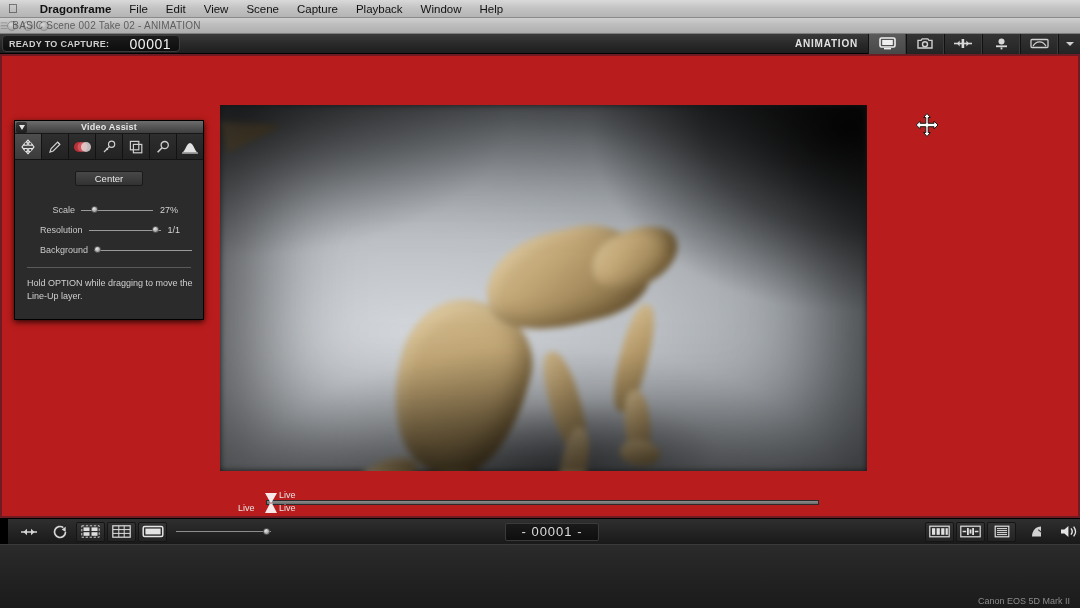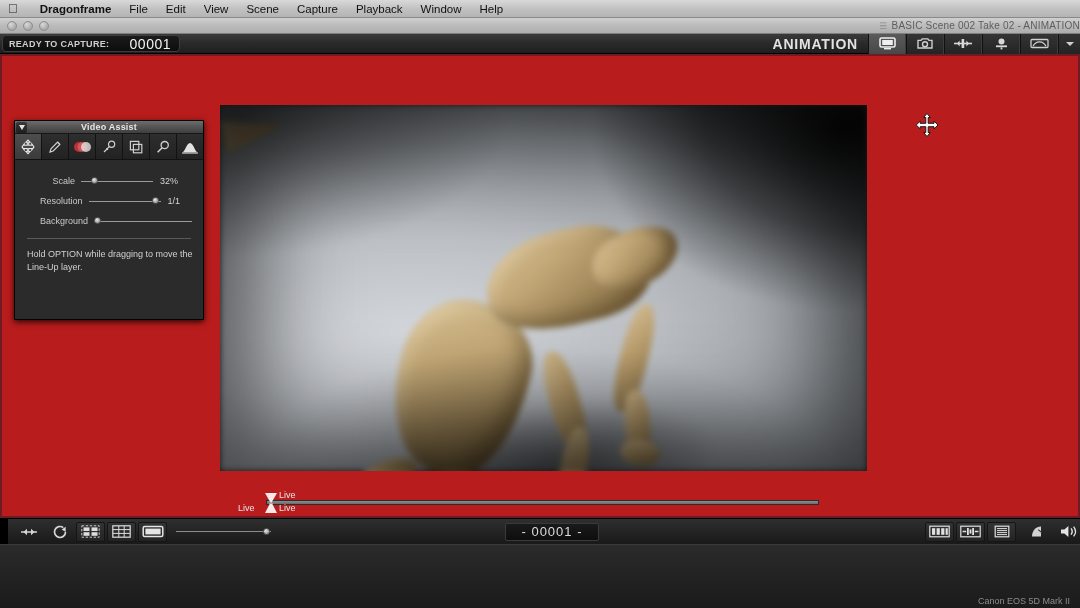--- a/index.html
+++ b/index.html
@@ -31,21 +31,21 @@
     border-bottom: 1px solid #7e7e7e;
     display: flex; align-items: center;
   }
   .win-dots { display: flex; gap: 6px; padding-left: 7px; }
   .dot {
     width: 10px; height: 10px; border-radius: 50%;
     background: radial-gradient(circle at 35% 30%, #d8d8d8, #a9a9a9 70%);
     border: 1px solid #8d8d8d;
   }
   .win-title {
-    position: absolute; left: 0; right: 0; text-align: right;
+    position: absolute; left: 0; right: 6px; text-align: left;
     font-size: 10px; color: #5e5e5e; letter-spacing: .2px;
   }
   .win-title .dochandle { color:#8d8d8d; margin-right:4px; font-size:9px; }
 
   
   .appbar {
     position: absolute; top: 34px; left: 0; width: 1080px; height: 20px;
     background: linear-gradient(180deg,#3a3a3a 0%,#2a2a2a 50%,#1e1e1e 100%);
     border-bottom: 1px solid #000;
     display: flex; align-items: center;
@@ -55,21 +55,21 @@
     background: linear-gradient(180deg,#1b1b1b,#0d0d0d);
     border: 1px solid #3d3d3d; border-radius: 4px;
     display: flex; align-items: center; justify-content: space-between;
     padding: 0 8px 0 6px;
   }
   .ready-label { font-size: 9px; font-weight: bold; color: #cfcfcf; letter-spacing: .3px; }
   .ready-num { font-size: 14px; color: #f2f2f2; font-weight: 500; letter-spacing: .5px; }
 
   .appbar-right { margin-left: auto; display: flex; align-items: center; height: 20px; }
   .mode-label {
-    font-size: 14px; font-weight: bold; color: #e2e2e2;
+    font-size: 10px; font-weight: bold; color: #e2e2e2;
     letter-spacing: .8px; padding: 0 10px;
   }
   .tb-btn {
     width: 38px; height: 20px; display: flex; align-items: center; justify-content: center;
     border-left: 1px solid #111; border-right: 1px solid #3c3c3c;
     background: linear-gradient(180deg,#343434,#242424);
   }
   .tb-btn.active { background: linear-gradient(180deg,#5a5a5a,#484848); }
   .tb-btn svg { display: block; }
   .tb-caret { width: 22px; height: 20px; display:flex; align-items:center; justify-content:center;
@@ -410,28 +410,31 @@
         </div>
         <div class="tool">
           <svg width="18" height="14" viewBox="0 0 18 14">
             <path d="M1 12.4C4 12.4 5.4 3 9 3s5 9.4 8 9.4z" fill="#e2e2e2"></path>
             <rect x="1" y="12.6" width="16" height="1" fill="#cfcfcf"></rect>
           </svg>
         </div>
       </div>
 
       <div class="panel-body">
+        <div class="center-btn-wrap">
+          <div class="center-btn">Center</div>
+        </div>
 
         <div class="slider-row">
           <span class="slider-label">Scale</span>
           <div class="slider-track" style="width:72px;">
             <div class="track-line"></div>
             <div class="knob" style="left:10px;"></div>
           </div>
-          <span class="slider-val">32%</span>
+          <span class="slider-val">27%</span>
         </div>
 
         <div class="slider-row">
           <span class="slider-label">Resolution</span>
           <div class="slider-track" style="width:72px;">
             <div class="track-line"></div>
             <div class="knob" style="left:63px;"></div>
           </div>
           <span class="slider-val">1/1</span>
         </div>

